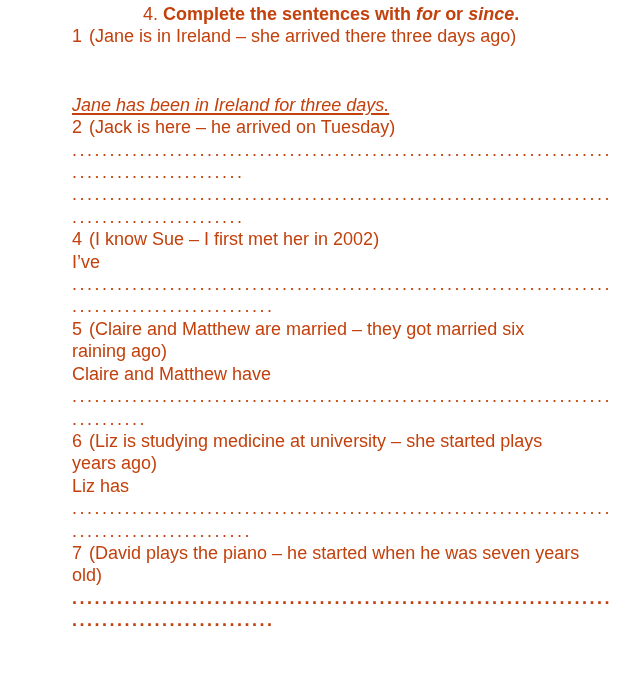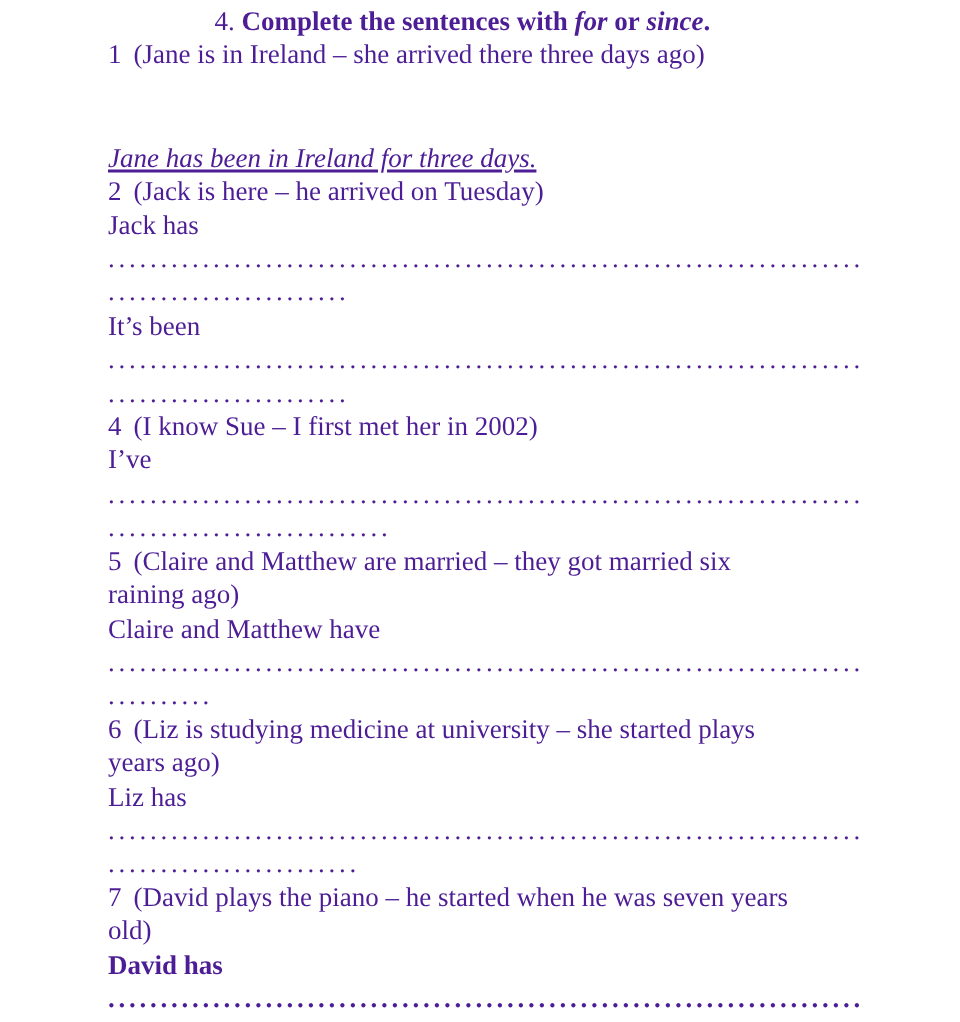--- a/index.html
+++ b/index.html
@@ -8,22 +8,22 @@
     background: #ffffff;
   }
   .page {
     position: relative;
     width: 640px;
     height: 681px;
     box-sizing: border-box;
     padding: 3px 0 0 72px;
     overflow: hidden;
     background: #ffffff;
-    color: #4c1d95;
-    font-family: Liberation Serif, serif;
+    color: #c2410c;
+    font-family: Liberation Sans, sans-serif;
     font-size: 18px;
     line-height: 22.4px;
   }
   .title {
     margin-left: 71px;
     white-space: nowrap;
   }
   .title .b { font-weight: bold; }
   .title .bi { font-weight: bold; font-style: italic; }
   .line { white-space: nowrap; }
@@ -54,25 +54,23 @@
     <span class="b">Complete the sentences with</span>
     <span class="bi">for</span>
     <span class="b">or</span>
     <span class="bi">since</span><span class="b">.</span>
   </div>
 
   <div class="line"><span class="num">1</span><span>(Jane is in Ireland – she arrived there three days ago)</span></div>
   <div class="line example">Jane has been in Ireland for three days.</div>
 
   <div class="line"><span class="num">2</span><span>(Jack is here – he arrived on Tuesday)</span></div>
-  <div class="line">Jack has</div>
   <div class="line dots">........................................................................</div>
   <div class="line dots">.......................</div>
 
-  <div class="line">It’s been</div>
   <div class="line dots">........................................................................</div>
   <div class="line dots">.......................</div>
 
   <div class="line"><span class="num">4</span><span>(I know Sue – I first met her in 2002)</span></div>
   <div class="line">I’ve</div>
   <div class="line dots">........................................................................</div>
   <div class="line dots">...........................</div>
 
   <div class="line"><span class="num">5</span><span>(Claire and Matthew are married – they got married six</span></div>
   <div class="line">raining ago)</div>
@@ -81,17 +79,16 @@
   <div class="line dots">..........</div>
 
   <div class="line"><span class="num">6</span><span>(Liz is studying medicine at university – she started plays</span></div>
   <div class="line">years ago)</div>
   <div class="line">Liz has</div>
   <div class="line dots">........................................................................</div>
   <div class="line dots">........................</div>
 
   <div class="line"><span class="num">7</span><span>(David plays the piano – he started when he was seven years</span></div>
   <div class="line">old)</div>
-  <div class="line bold">David has</div>
   <div class="line dots bold">........................................................................</div>
   <div class="line dots bold">...........................</div>
 
 </div>
 
 </body></html>

